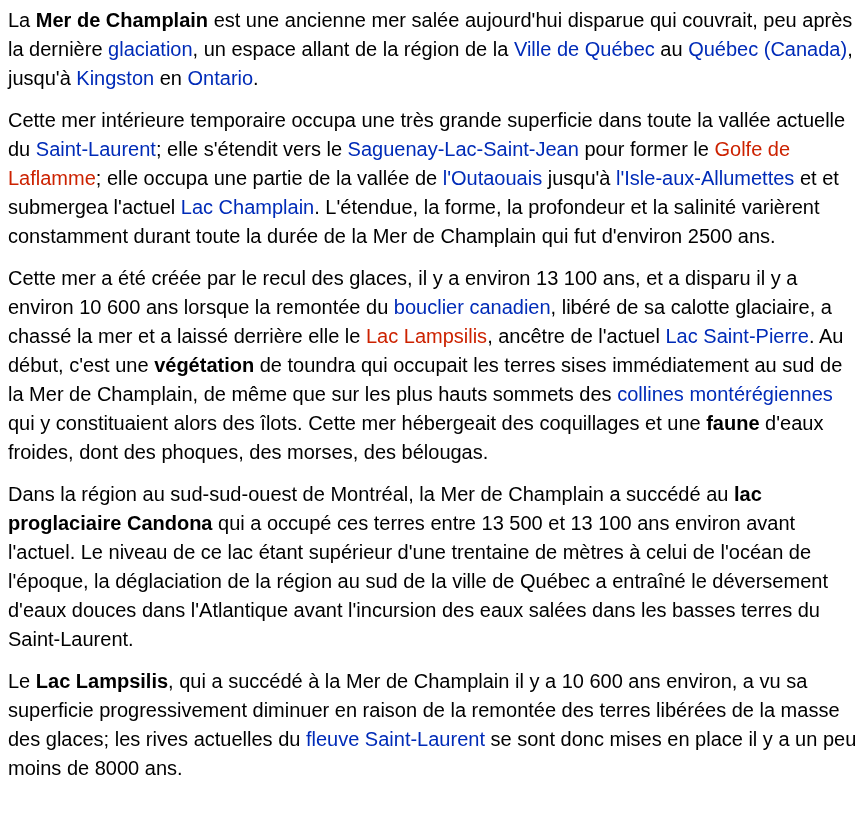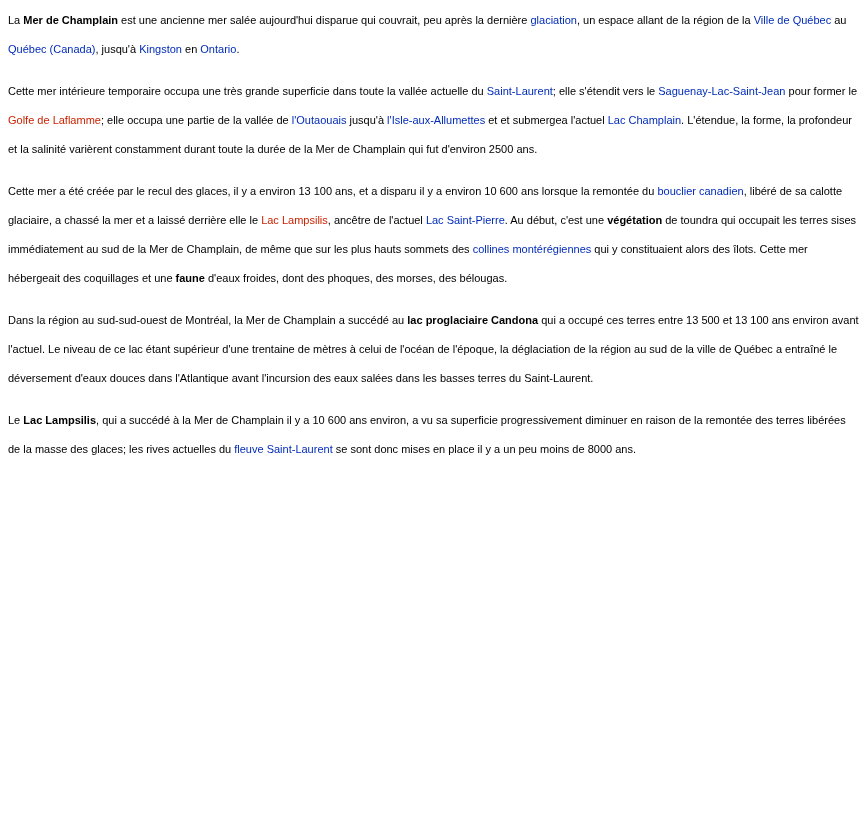--- a/index.html
+++ b/index.html
@@ -5,21 +5,21 @@
   html, body { margin: 0; padding: 0; background: #ffffff; }
   body {
     width: 868px;
     font-family: "Liberation Sans", "DejaVu Sans", sans-serif;
     color: var(--text, #000);
     -webkit-font-smoothing: antialiased;
   }
   .content { padding: 6px 8px 14px 8px; }
 
   #paras p {
-    font-size: 11px;
+    font-size: 20px;
     line-height: 29px;
     margin: 13px 0;
   }
   #paras p:first-child { margin-top: 0; }
 
   a { text-decoration: none; cursor: pointer; }
   .run-link        { color: var(--blue, #002bb8); }
   .run-redlink     { color: var(--red, #cc2200); }
   .run-bold        { font-weight: bold; }
   .run-italic      { font-style: italic; }

